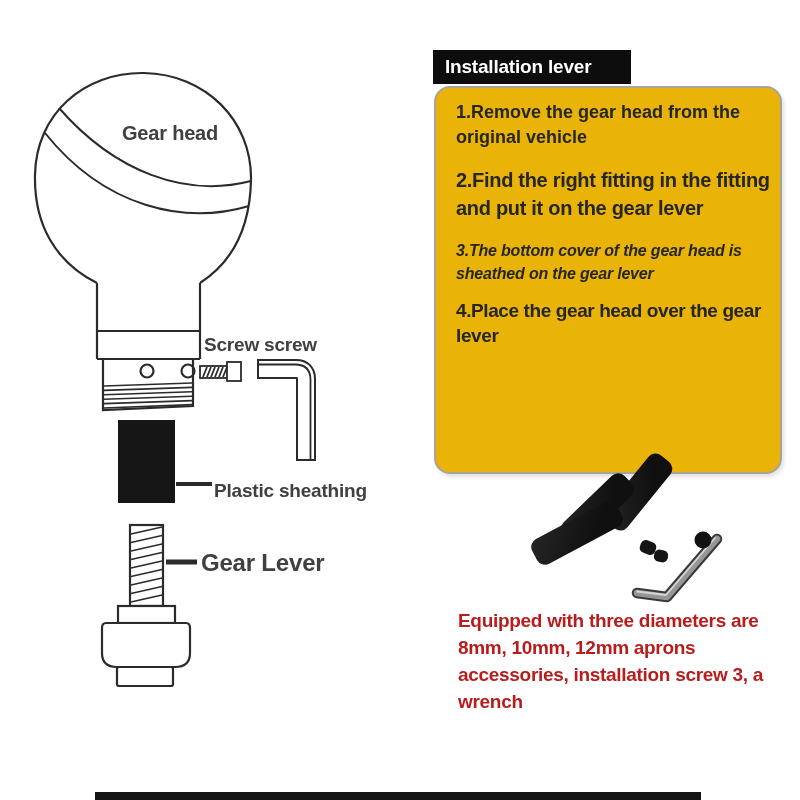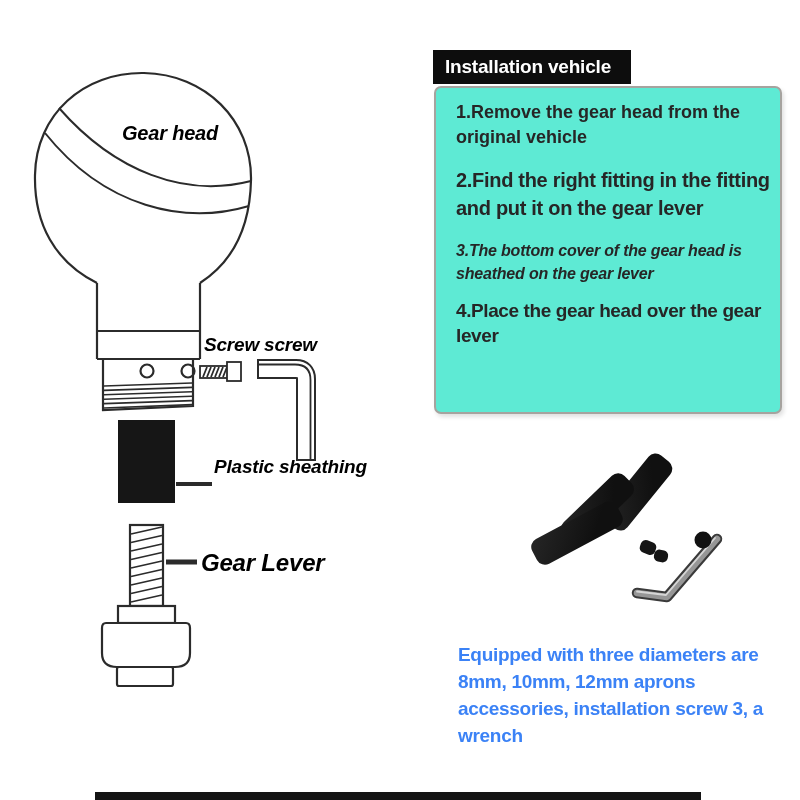--- a/index.html
+++ b/index.html
@@ -3,39 +3,39 @@
 <meta charset="utf-8">
 <style>
   html,body{margin:0;padding:0;}
   body{font-family:"Liberation Sans", sans-serif; background:#fff;}
   #stage{position:relative;width:800px;height:800px;background:#fff;overflow:hidden;}
 
   
   #diagram-svg{position:absolute;left:0;top:0;}
 
   .diagram-label{
-    position:absolute;font-weight:700;color:#000000;letter-spacing:-0.2px;
-    white-space:pre;font-size:19px;font-style:italic;
+    position:absolute;font-weight:700;color:#404040;letter-spacing:-0.2px;
+    white-space:pre;font-size:19px;
   }
   #lbl-gear-head{left:122px;top:122px;font-size:20px;}
   #lbl-screw-down{left:204px;top:334px;}
-  #lbl-plastic-sheathing{left:214px;top:456px;}
+  #lbl-plastic-sheathing{left:214px;top:480px;}
   #lbl-gear-lever{left:201px;top:549px;font-size:24px;}
   #lbl-bottom-cover{left:93px;top:689px;font-size:20px;}
 
   
   #inst-header{
     position:absolute;left:433px;top:50px;width:198px;height:34px;
     background:#0d0d0d;color:#fff;display:flex;align-items:center;
     padding-left:12px;box-sizing:border-box;
     font-size:19px;font-weight:700;letter-spacing:-0.2px;white-space:pre;
   }
   #inst-panel{
-    position:absolute;left:434px;top:86px;width:348px;height:328px;
-    background:#5eead4;border:2px solid #a6a39f;border-radius:7px;
+    position:absolute;left:434px;top:86px;width:348px;height:388px;
+    background:#eab308;border:2px solid #a6a39f;border-radius:16px;
     box-sizing:border-box;padding:8px 6px 0 20px;
     box-shadow:2px 3px 4px rgba(0,0,0,0.12);
   }
   .step{white-space:pre;font-weight:700;color:#262626;overflow:visible;}
   .s1{font-size:18px;line-height:1.38;margin-top:4px;}
   .s2{font-size:20px;line-height:1.42;margin-top:16px;letter-spacing:-0.3px;}
   .s3{font-size:16px;line-height:1.44;margin-top:17px;letter-spacing:-0.2px;font-style:italic;}
   .s4{font-size:19px;line-height:1.36;margin-top:12px;letter-spacing:-0.4px;}
   .s5{font-size:16.5px;line-height:1.42;margin-top:11px;letter-spacing:-0.2px;}
 
@@ -46,22 +46,22 @@
   }
   #sleeve-a{left:595px;top:478px;width:86px;height:28px;transform:rotate(-51deg);}
   #sleeve-b{left:555px;top:495px;width:85px;height:28px;transform:rotate(-44deg);}
   #sleeve-c{left:529px;top:519px;width:96px;height:28px;transform:rotate(-28deg);}
   .screw-blob{position:absolute;background:#151515;border-radius:5px;}
   #screw-blob-1{left:640px;top:541px;width:16px;height:13px;transform:rotate(20deg);}
   #screw-blob-2{left:654px;top:550px;width:14px;height:12px;transform:rotate(12deg);}
   #photo-svg{position:absolute;left:500px;top:440px;}
 
   #accessories-note{
-    position:absolute;left:458px;top:642px;width:340px;
-    font-size:19px;font-weight:700;color:#3b82f6;line-height:1.42;
+    position:absolute;left:458px;top:608px;width:340px;
+    font-size:19px;font-weight:700;color:#b91c1c;line-height:1.42;
     letter-spacing:-0.3px;white-space:pre;
   }
 
   #bottom-bar{
     position:absolute;left:95px;top:792px;width:606px;height:8px;background:#141414;
   }
 </style>
 </head>
 <body>
 
@@ -125,21 +125,21 @@
       <path d="M 106 623 L 186 623 Q 190 623 190 628 L 190 653 Q 190 667 175 667 L 117 667 Q 102 667 102 653 L 102 628 Q 102 623 106 623 Z" fill="#ffffff"></path>
       <rect x="117" y="667" width="56" height="19" rx="2" fill="#ffffff"></rect>
     </g>
   </svg>
 
   <div class="diagram-label" id="lbl-gear-head">Gear head</div>
   <div class="diagram-label" id="lbl-screw-down">Screw screw</div>
   <div class="diagram-label" id="lbl-plastic-sheathing">Plastic sheathing</div>
   <div class="diagram-label" id="lbl-gear-lever">Gear Lever</div>
 
-  <div id="inst-header">Installation vehicle</div>
+  <div id="inst-header">Installation lever</div>
 
   <div id="inst-panel">
     <div class="step s1">1.Remove the gear head from the
 original vehicle</div>
     <div class="step s2">2.Find the right fitting in the fitting
 and put it on the gear lever</div>
     <div class="step s3">3.The bottom cover of the gear head is
 sheathed on the gear lever</div>
     <div class="step s4">4.Place the gear head over the gear
 lever</div>

